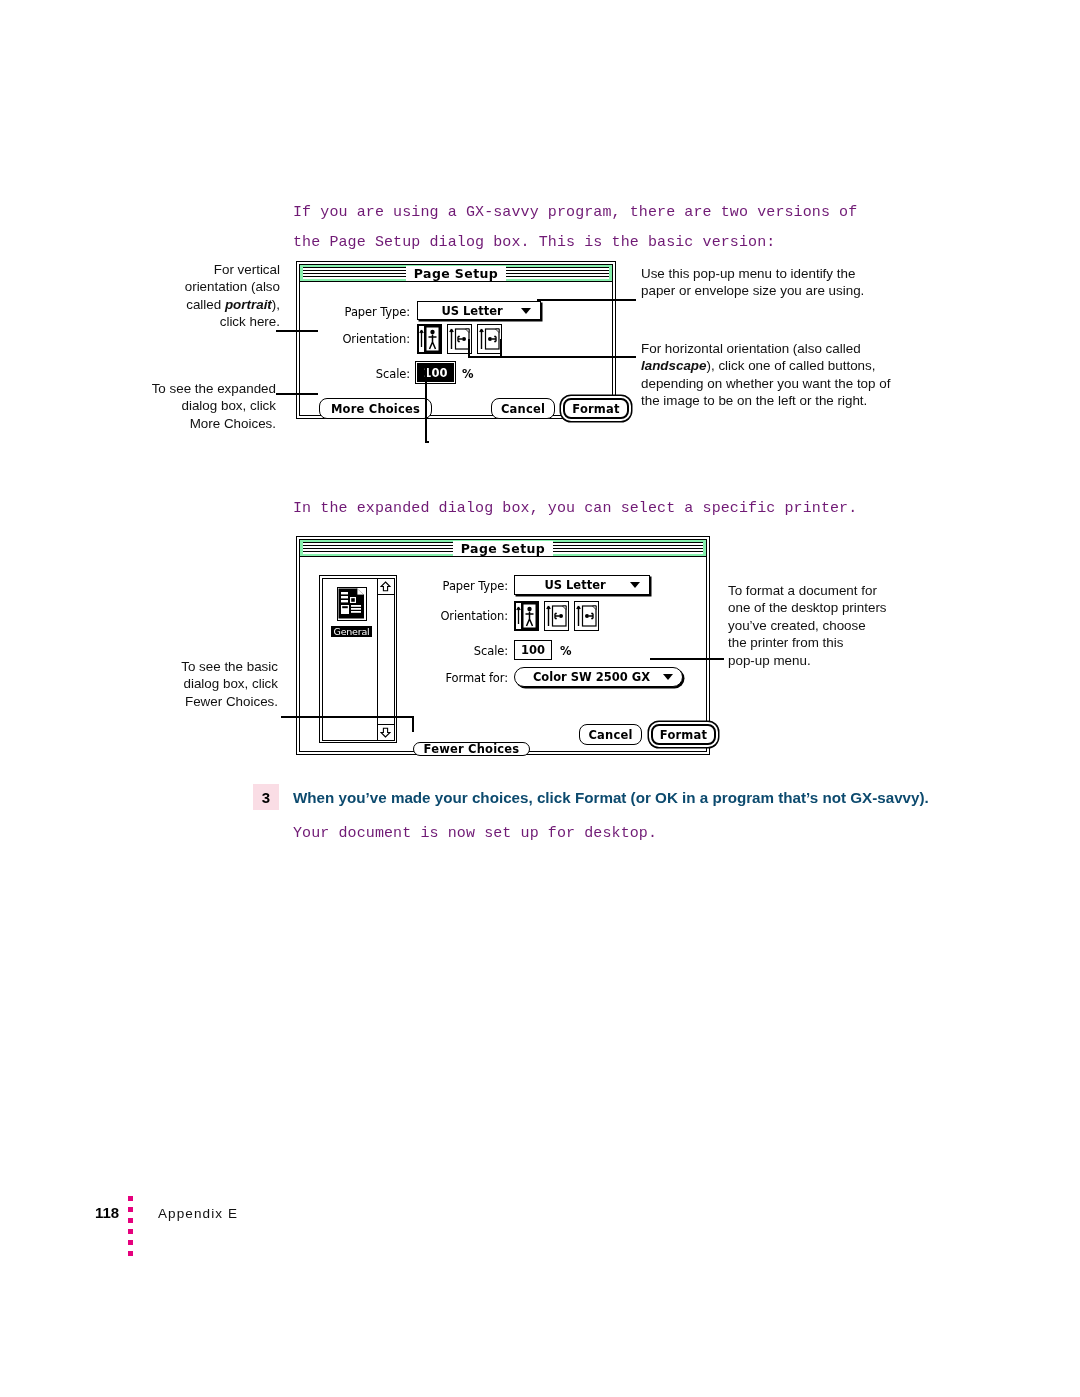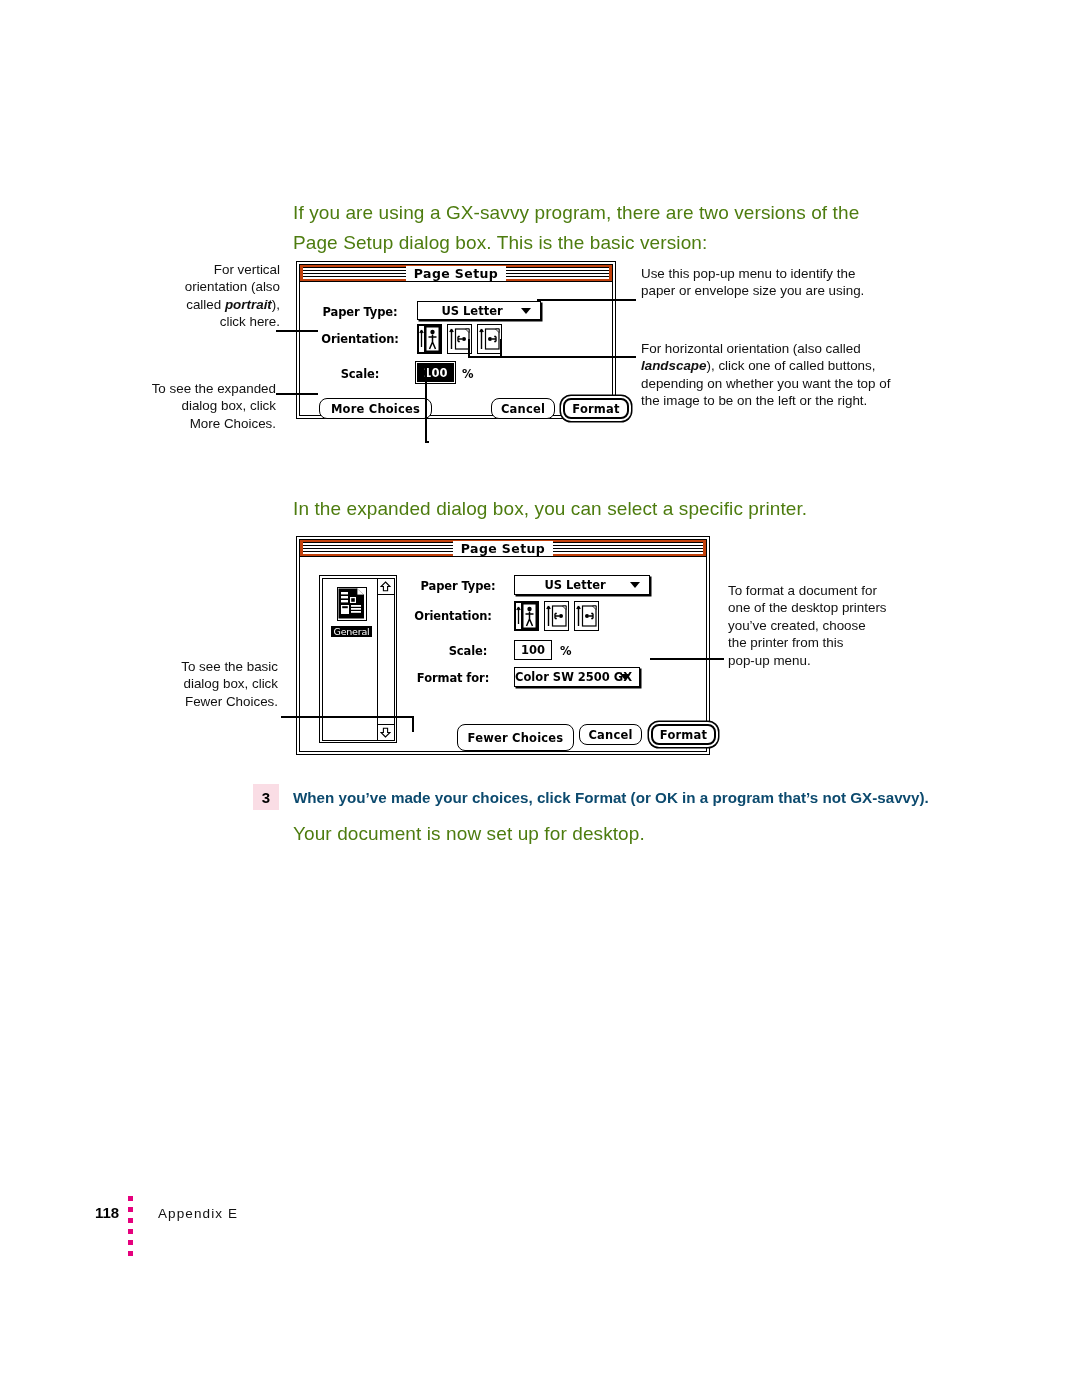--- a/index.html
+++ b/index.html
@@ -10,24 +10,24 @@
     font-family: "Liberation Sans", sans-serif;
     position: relative;
     overflow: hidden;
   }
 
   .page { position: absolute; inset: 0; }
 
   
   .serif-para {
     position: absolute;
-    font-family: Liberation Sans, sans-serif;
-    font-size: 19px;
+    font-family: Liberation Mono, monospace;
+    font-size: 15px;
     line-height: 30px;
-    color: #4d7c0f;
+    color: #701a75;
     letter-spacing: .1px;
   }
 
   
   .callout {
     position: absolute;
     font-family: "Liberation Sans", sans-serif;
     font-size: 13.4px;
     line-height: 17.4px;
     color: #111;
@@ -53,21 +53,21 @@
     position: relative;
     background: #fff;
   }
   .titlebar {
     height: 17px;
     position: relative;
     display: flex;
     align-items: center;
     justify-content: center;
     border-bottom: 1.5px solid #000;
-    background: #c2410c;
+    background: #86efac;
   }
   .titlebar .stripes {
     position: absolute; left: 3px; right: 3px; top: 2px; bottom: 2px;
     background: repeating-linear-gradient(
       to bottom,
       #000 0px, #000 1px, #fff 1px, #fff 3px);
   }
   .titlebar .tlabel {
     position: relative;
     z-index: 2;
@@ -79,25 +79,25 @@
     letter-spacing: .4px;
     color: #000;
     white-space: nowrap;
   }
 
   .dlgbody { position: relative; width: 100%; height: calc(100% - 17px); }
 
   .fieldlabel {
     position: absolute;
     font-family: "DejaVu Sans", sans-serif;
-    font-weight: bold;
+    font-weight: normal;
     font-size: 11.5px;
     letter-spacing: -.1px;
     color: #000;
-    text-align: center;
+    text-align: right;
     white-space: nowrap;
   }
 
   
   .popup {
     position: absolute;
     border: 1.5px solid #000;
     background: #fff;
     display: flex;
     align-items: center;
@@ -458,26 +458,26 @@
               <path d="M14 14 L18 14 M18 11.5 L18 16.5 M18 11.5 L16.2 11.5 M18 16.5 L16.2 16.5" stroke="#000" stroke-width="1.4" fill="none"></path>
             </svg>
           </div>
         </div>
 
         <div class="fieldlabel" style="left:128px; top:87px; width:80px;">Scale:</div>
         <div class="entry" style="left:214px; top:83px; width:38px; height:20px;">100</div>
         <div class="pct" style="left:260px; top:87px;">%</div>
 
         <div class="fieldlabel" style="left:98px; top:114px; width:110px;">Format for:</div>
-        <div class="popup" style="left:214px; top:110px; width:126px; height:20px;">
+        <div class="popup" style="left:214px; top:110px; width:169px; height:20px;border-radius:10px;">
           <div class="ptext">Color SW 2500 GX</div>
           <div class="arrow"></div>
         </div>
 
-        <div class="btn" style="left:113px; top:167px; width:117px; height:27px;margin-left:44px;">Fewer Choices</div>
+        <div class="btn" style="left:113px; top:185px; width:117px; height:14px;">Fewer Choices</div>
         <div class="btn" style="left:279px; top:167px; width:63px; height:21px;">Cancel</div>
         <div class="btn default" style="left:351px; top:167px; width:65px; height:21px;">Format</div>
 
       </div>
     </div>
   </div>
 
   <div class="lead-h" style="left:281px; top:716px; width:132px;"></div>
   <div class="lead-v" style="left:412px; top:716px; height:16px;"></div>
   <div class="lead-h" style="left:650px; top:658px; width:74px;"></div>

